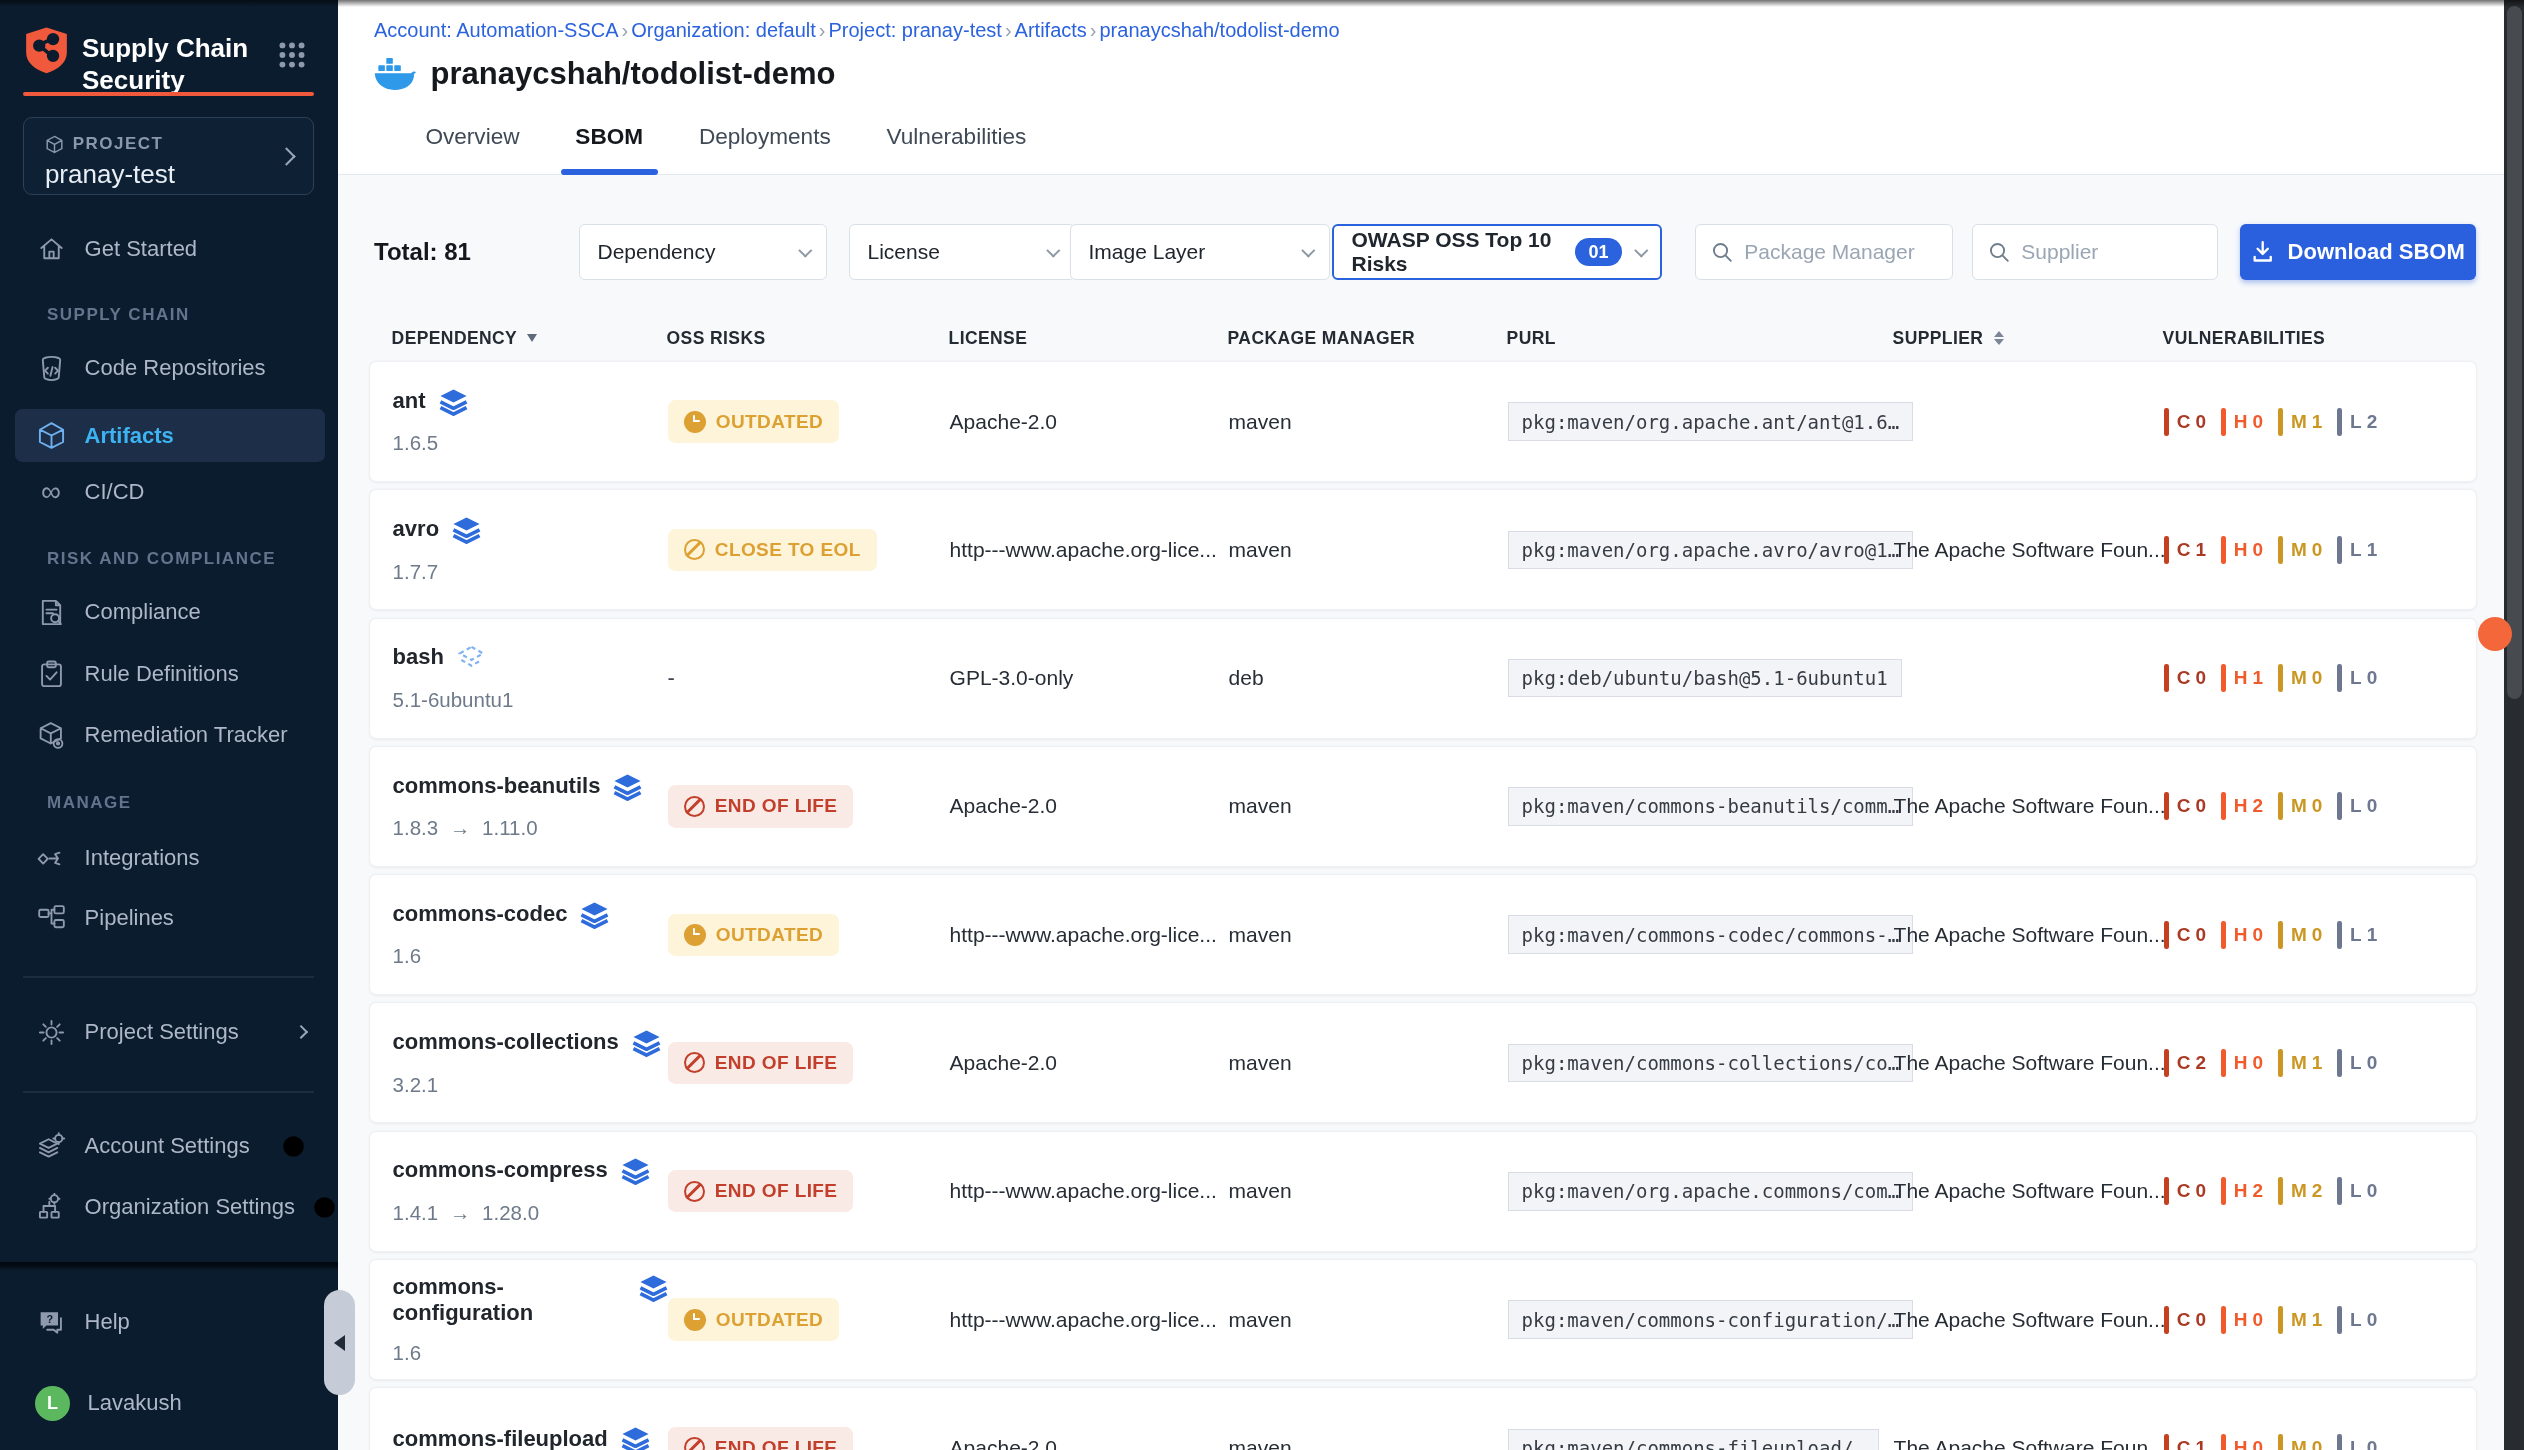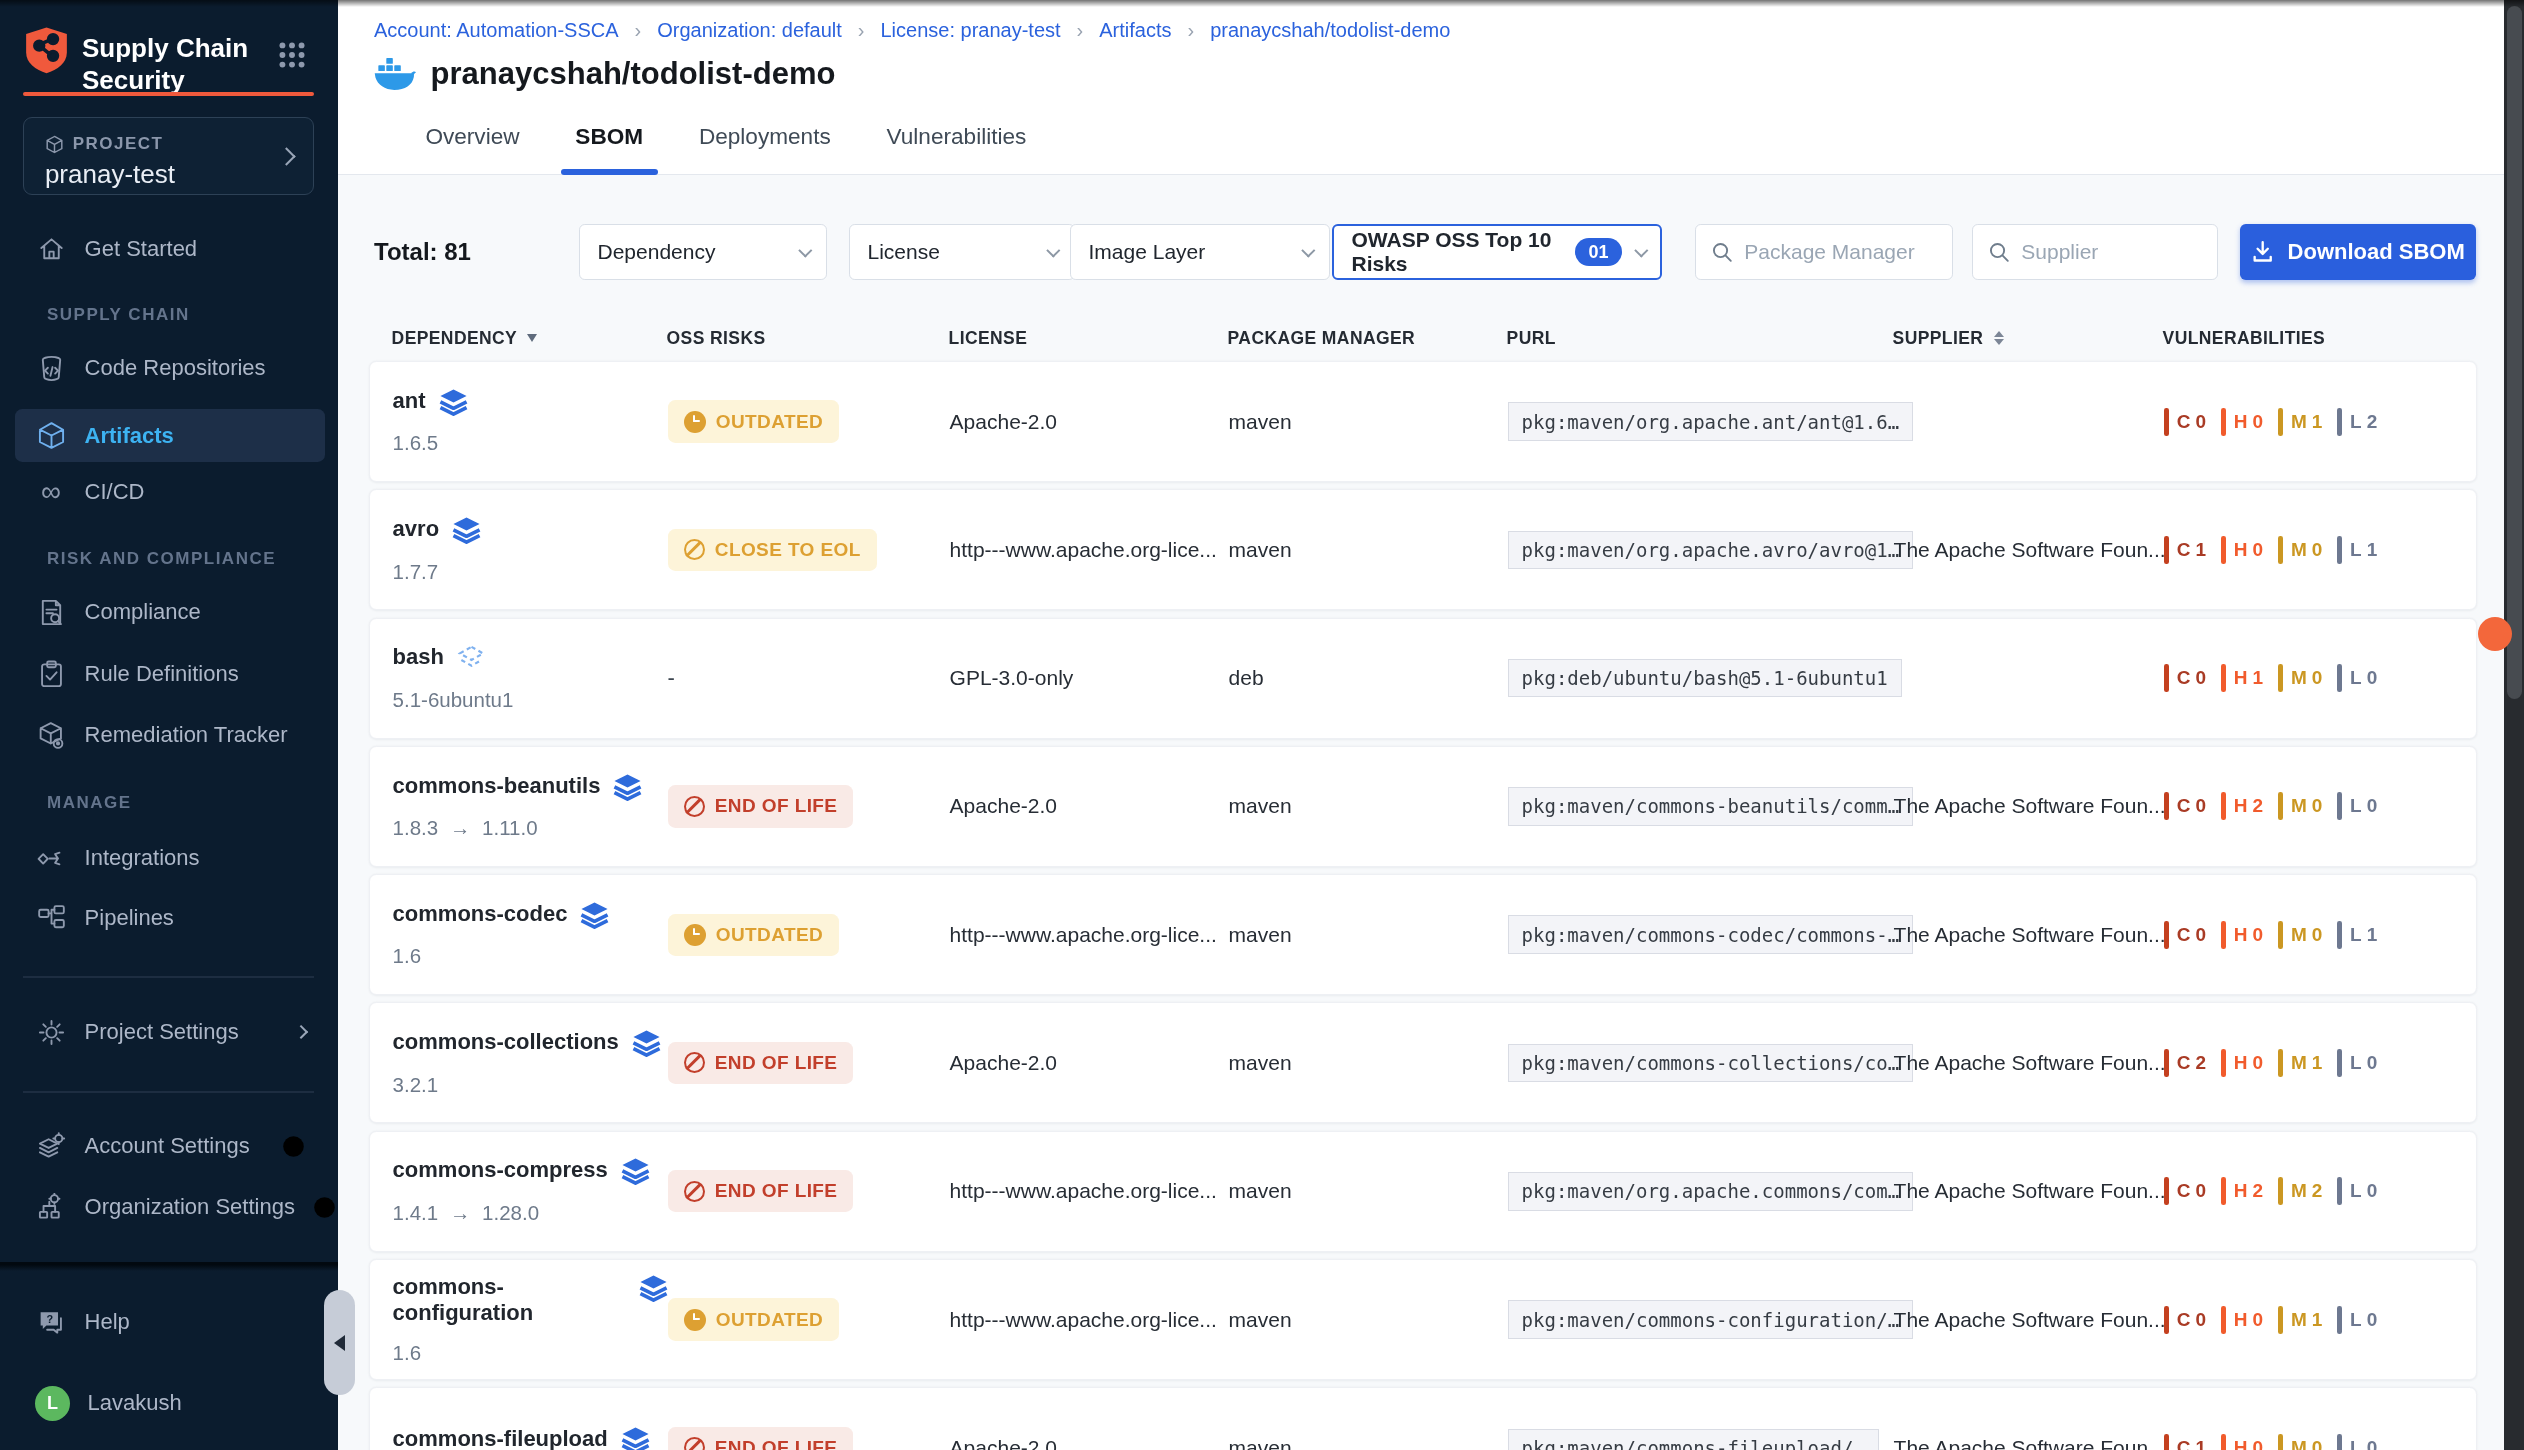--- a/index.html
+++ b/index.html
@@ -42,21 +42,21 @@
   .sidebar-footer-sep{position:absolute;left:0;top:1262px;width:338px;height:8.8px;
     background:linear-gradient(#020910 30%,rgba(11,28,46,0))}
   .avatar{width:35px;height:35px;border-radius:50%;background:#5cb85f;color:#fff;font-size:18px;font-weight:700;
     display:flex;align-items:center;justify-content:center;flex:none}
   .collapse-handle{position:absolute;left:324px;top:1290px;width:31px;height:105px;background:#c6ccd7;border-radius:16px;z-index:12;cursor:pointer;display:flex;align-items:center;justify-content:center}
   .collapse-tri{width:0;height:0;border-top:8.8px solid transparent;border-bottom:8.8px solid transparent;border-right:11.7px solid #202a38}
 
   
   .main{position:absolute;left:338px;top:0;width:2187px;height:1451px;background:#f7f9fb}
   .topbar{position:absolute;left:0;top:0;width:100%;height:175px;background:#fff;border-bottom:1.5px solid #e4e8ee}
-  .breadcrumb{position:absolute;left:36px;top:19px;display:flex;align-items:center;gap:16px;font-size:20px}
+  .breadcrumb{position:absolute;left:36px;top:19px;display:flex;align-items:center;gap:3px;font-size:20px}
   .crumb{color:#2b62dd;cursor:pointer;white-space:nowrap}
   .crumb-sep{color:#98a2b0}
   .title-row{position:absolute;left:36px;top:56px;display:flex;align-items:center;gap:14.6px}
   .page-title{font-size:31px;font-weight:700;color:#15191e}
   .tabs{position:absolute;left:83px;top:118px;display:flex;gap:47px}
   .tab{font-size:22.6px;color:#3f4a56;padding:5.8px 4.4px 23.4px;position:relative;cursor:pointer}
   .tab.active{color:#14181d;font-weight:700}
   .tab.active::after{content:"";position:absolute;left:-10.2px;right:-10.2px;bottom:-1.5px;height:5.8px;background:#2b62dd;border-radius:3.7px}
 
   
@@ -338,21 +338,21 @@
 </div>
 
 <main class="main">
   <div class="topbar"></div>
 
   <nav class="breadcrumb">
     <span class="crumb">Account: Automation-SSCA</span>
     <span class="crumb-sep">›</span>
     <span class="crumb">Organization: default</span>
     <span class="crumb-sep">›</span>
-    <span class="crumb">License: pranay-test</span>
+    <span class="crumb">Project: pranay-test</span>
     <span class="crumb-sep">›</span>
     <span class="crumb">Artifacts</span>
     <span class="crumb-sep">›</span>
     <span class="crumb">pranaycshah/todolist-demo</span>
   </nav>
 
   <div class="title-row">
     <svg width="42" height="34" viewBox="0 0 58 46">
       <g fill="#2d99e8">
         <rect x="17" y="1" width="9" height="8" rx="1"></rect>

